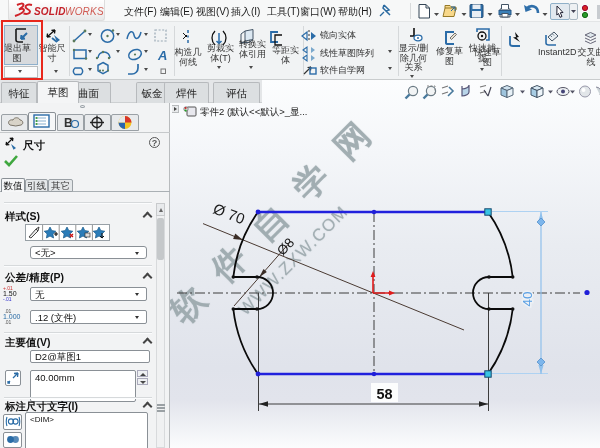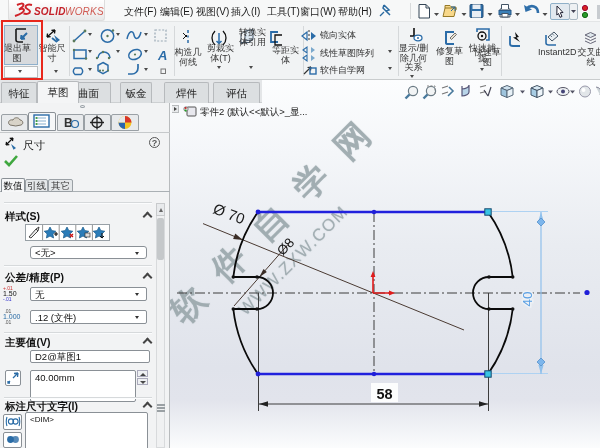--- a/index.html
+++ b/index.html
@@ -118,21 +118,21 @@
       <circle cx="183.5" cy="6" r="2" fill="#fff"></circle>
 <path d="M196 3 a5 5 0 0 1 4 8" fill="#cdd4d8" stroke="#889"></path>
 </g>
 </svg>
 
 
 <div class="a" style="left:0;top:80px;width:262px;height:23px;background:#e4e6e8;border-bottom:1px solid #cdd0d2"></div>
 <div class="tab" style="left:1px;width:36px">特征</div>
 <div class="tab" style="left:37px;width:42px;background:#f4f5f6;height:22px;top:81px;z-index:3">草图</div>
 <div class="tab" style="left:66px;width:45px">曲面</div>
-<div class="tab" style="left:120px;width:32px">钣金</div>
+<div class="tab" style="left:136px;width:32px">钣金</div>
 <div class="tab" style="left:164px;width:45px">焊件</div>
 <div class="tab" style="left:213px;width:47px">评估</div>
 
 
 <div class="a" style="left:0;top:0;width:600px;height:22px;background:#f7f8f8;border-bottom:1px solid #e3e5e6"></div>
 <div class="a" style="left:8px;top:0;width:97px;height:21px;background:linear-gradient(180deg,#fff,#f2f2f2 60%,#e8e8e8);border:1px solid #ddd;border-top:none;border-radius:0 0 3px 3px"></div>
 <svg class="a" style="left:11px;top:2px" width="96" height="17" viewBox="0 0 96 17">
 <path d="M4 14 C10 12 13 10 13 8 C13 6.5 10 6.5 8 7.5 C11 5.5 13 4 12.5 2.5 C12 1 9 1.5 6 3" fill="none" stroke="#cf2128" stroke-width="2"></path>
 <path d="M21 3 C17 2 14.5 3 14.5 5 C14.5 7 19 7.5 19 9.5 C19 11.5 16 12.5 12.5 11.5" fill="none" stroke="#cf2128" stroke-width="2"></path>
 <text x="23" y="13" font-size="10" font-weight="bold" font-style="italic" fill="#c42129" letter-spacing="0.2">SOLID</text>
@@ -268,21 +268,21 @@
     <path d="M2 4 l4 4 m-4 2 l4 -4" stroke="#111" stroke-width="1"></path>
 <path d="M34 2 C30 6 30 12 34 16 M42 2 C46 6 46 12 42 16" stroke="#111" stroke-width="1.3" fill="none"></path>
     <path d="M38 4 v10 m-2.5 -2 l2.5 2.5 l2.5 -2.5" stroke="#2b6ca8" stroke-width="1.5" fill="none"></path>
 <path d="M64 2 l8 -1.5 v10 l-8 1.5 Z" fill="#dce8f2" stroke="#456" stroke-width="1"></path>
     <path d="M64 2 L60 5 v10 l4 -3 M72 10.5 l-4 3 l-8 0" fill="none" stroke="#456" stroke-width="1"></path>
 <path d="M97 3 h-7 v10 h7" fill="none" stroke="#2b6ca8" stroke-width="1.8"></path>
     <path d="M101 6 h-7 v10 h7" fill="none" stroke="#111" stroke-width="1.3"></path>
 </svg>
 <div class="lbl" style="left:172px;top:48px;width:32px">构造几<br>何线</div>
 <div class="lbl" style="left:205px;top:44px;width:31px">剪裁实<br>体(T)</div><div class="dd" style="left:217px;top:66px"></div>
-<div class="lbl" style="left:237px;top:28px;width:31px">转换实<br>体引用</div><div class="dd" style="left:249px;top:66px"></div>
+<div class="lbl" style="left:237px;top:40px;width:31px">转换实<br>体引用</div><div class="dd" style="left:249px;top:66px"></div>
 <div class="lbl" style="left:270px;top:46px;width:31px">等距实<br>体</div>
 
 <svg class="a" style="left:301px;top:28px" width="16" height="48" viewBox="0 0 16 48">
 <path d="M1 8 L6 4 V12 Z" fill="none" stroke="#2b6ca8" stroke-width="1.2"></path>
     <path d="M15 8 L10 4 V12 Z" fill="#2b6ca8"></path>
     <path d="M8 2 v2 m0 2 v2 m0 2 v2" stroke="#333" stroke-width="1"></path>
 <path d="M2 22 L6 19 V25 Z M2 30 L6 27 V33 Z" fill="none" stroke="#2b6ca8" stroke-width="1.1"></path>
     <path d="M14 22 L10 19 V25 Z M14 30 L10 27 V33 Z" fill="#7aa8cc"></path>
 <path d="M3 46 L10 39 M10 39 l-3.5 0.5 M10 39 l-0.5 3.5" stroke="#333" stroke-width="1.2" fill="none"></path>
     <rect x="9" y="40" width="6" height="6" fill="none" stroke="#2b6ca8" stroke-width="1.4"></rect>
@@ -354,21 +354,21 @@
       <circle cx="13" cy="7.5" r="6.5" fill="#f4c321"></circle>
       <path d="M13 1 A6.5 6.5 0 0 1 19.5 7.5 L13 7.5 Z" fill="#d8372a"></path>
       <path d="M13 14 A6.5 6.5 0 0 1 6.5 7.5 L13 7.5 Z" fill="#2a64b0"></path>
       <path d="M13 1 A 6.5 6.5 0 0 0 6.5 7.5 L 13 7.5 Z" fill="#e8e8e8"></path>
     </svg></div>
 <div class="a" style="left:0;top:132px;width:170px;height:1px;background:#c6c9cb"></div>
 <svg class="a" style="left:4px;top:136px" width="15" height="15" viewBox="0 0 15 15">
     <path d="M2 9 L9 2 M2 9 l0.5 -3.2 M2 9 l3.3 -0.3 M9 2 l-3.3 0.3 M9 2 l-0.5 3.2" stroke="#111" stroke-width="1.2" fill="none"></path>
     <path d="M7 8 l5 4 l-2.5 1.8 Z" fill="#2a6ca6"></path>
   </svg>
-<div class="a" style="left:23px;top:138px;font-size:11px;font-weight:normal;color:#111">尺寸</div>
+<div class="a" style="left:23px;top:138px;font-size:11px;font-weight:bold;color:#111">尺寸</div>
 <div class="a" style="left:149px;top:137px;width:11px;height:11px;border:1.2px solid #555;border-radius:50%;font-size:9px;text-align:center;line-height:11px;color:#555;font-weight:bold">?</div>
 <svg class="a" style="left:4px;top:155px" width="14" height="12" viewBox="0 0 14 12">
     <path d="M1 6 L5 10 L13 1" fill="none" stroke="#3fa73f" stroke-width="2.6"></path>
   </svg>
 <div class="a" style="left:0;top:178px;width:170px;height:14px;border-bottom:1px solid #aab0b4"></div>
 <div class="a" style="left:1px;top:178px;width:24px;height:14px;background:#f6f7f8;border:1px solid #8a9096;border-bottom:none;border-radius:2px 2px 0 0;font-size:9.5px;text-align:center;line-height:13px;color:#111;z-index:2">数值</div>
 <div class="a" style="left:25px;top:178.5px;width:23px;height:13px;background:#e4e7e9;border:1px solid #9aa0a5;border-radius:2px 2px 0 0;font-size:9.5px;text-align:center;line-height:12px;color:#333">引线</div>
 <div class="a" style="left:48px;top:178.5px;width:25px;height:13px;background:#e4e7e9;border:1px solid #9aa0a5;border-radius:2px 2px 0 0;font-size:9.5px;text-align:center;line-height:12px;color:#333">其它</div>
 
 <div class="divl" style="top:202px"></div>

